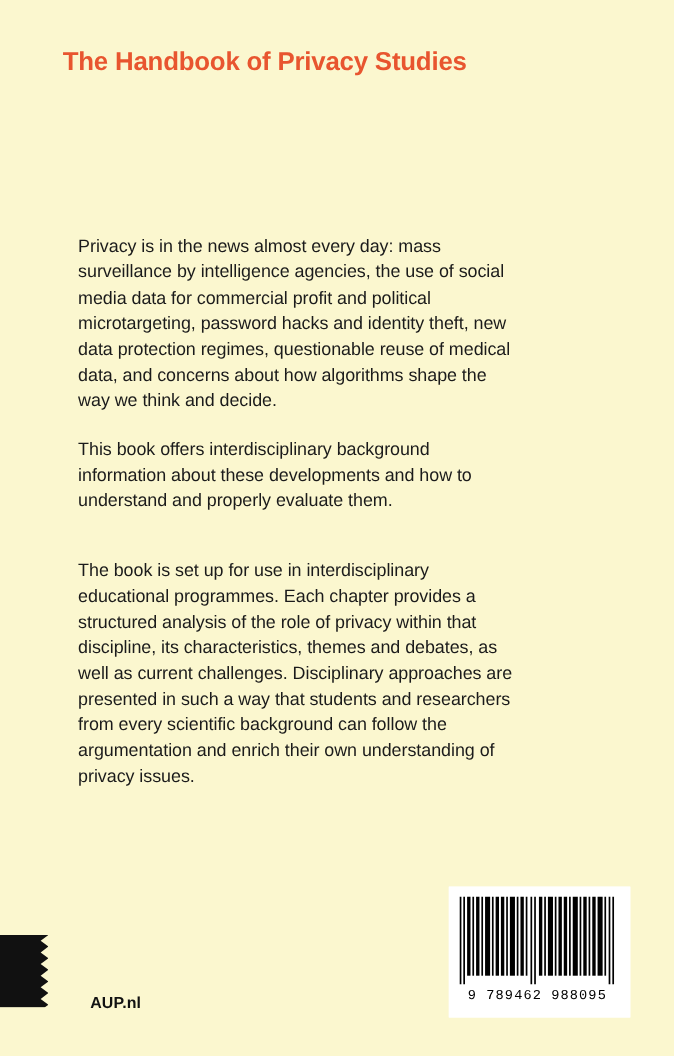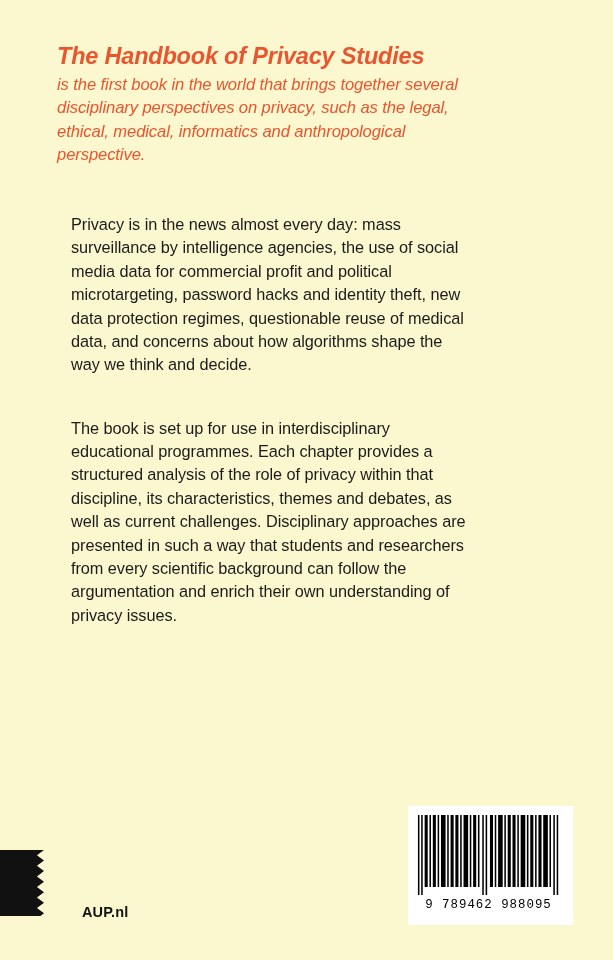--- a/index.html
+++ b/index.html
@@ -19,21 +19,20 @@
     inset: 0;
     background: #fbf7cf;
   }
 
   
   .headline-block {
     position: absolute;
     left: 57px;
     top: 42px;
     width: 410px;
-    font-style: italic;
   }
   .headline-title {
     font-size: 23.5px;
     font-weight: bold;
     color: #e8552f;
     line-height: 1.22;
     letter-spacing: -0.2px;
     margin: 0 0 2px 0;
   }
   .headline-sub {
@@ -113,25 +112,25 @@
     white-space: nowrap;
   }
 </style>
 </head>
 <body>
 
 <div class="page">
 
   <div class="headline-block">
     <h1 class="headline-title">The Handbook of Privacy Studies</h1>
-    <p class="headline-sub">is the first book in the world that brings together several disciplinary perspectives on privacy, such as the legal, ethical, medical, informatics and anthropological perspective.</p>
   </div>
 
   <div class="body-block">
     <p class="body-para">Privacy is in the news almost every day: mass surveillance by intelligence agencies, the use of social media data for commercial profit and political microtargeting, password hacks and identity theft, new data protection regimes, questionable reuse of medical data, and concerns about how algorithms shape the way we think and decide.</p>
+    <p class="body-para">This book offers interdisciplinary background information about these developments and how to understand and properly evaluate them.</p>
     <p class="body-para">The book is set up for use in interdisciplinary educational programmes. Each chapter provides a structured analysis of the role of privacy within that discipline, its characteristics, themes and debates, as well as current challenges. Disciplinary approaches are presented in such a way that students and researchers from every scientific background can follow the argumentation and enrich their own understanding of privacy issues.</p>
   </div>
 
   <div class="corner-mark"></div>
 
   <div class="imprint">AUP.nl</div>
 
   <div class="barcode-box">
     <svg class="barcode-bars" viewBox="0 0 151 80" preserveAspectRatio="none">
       <g fill="#000000">

